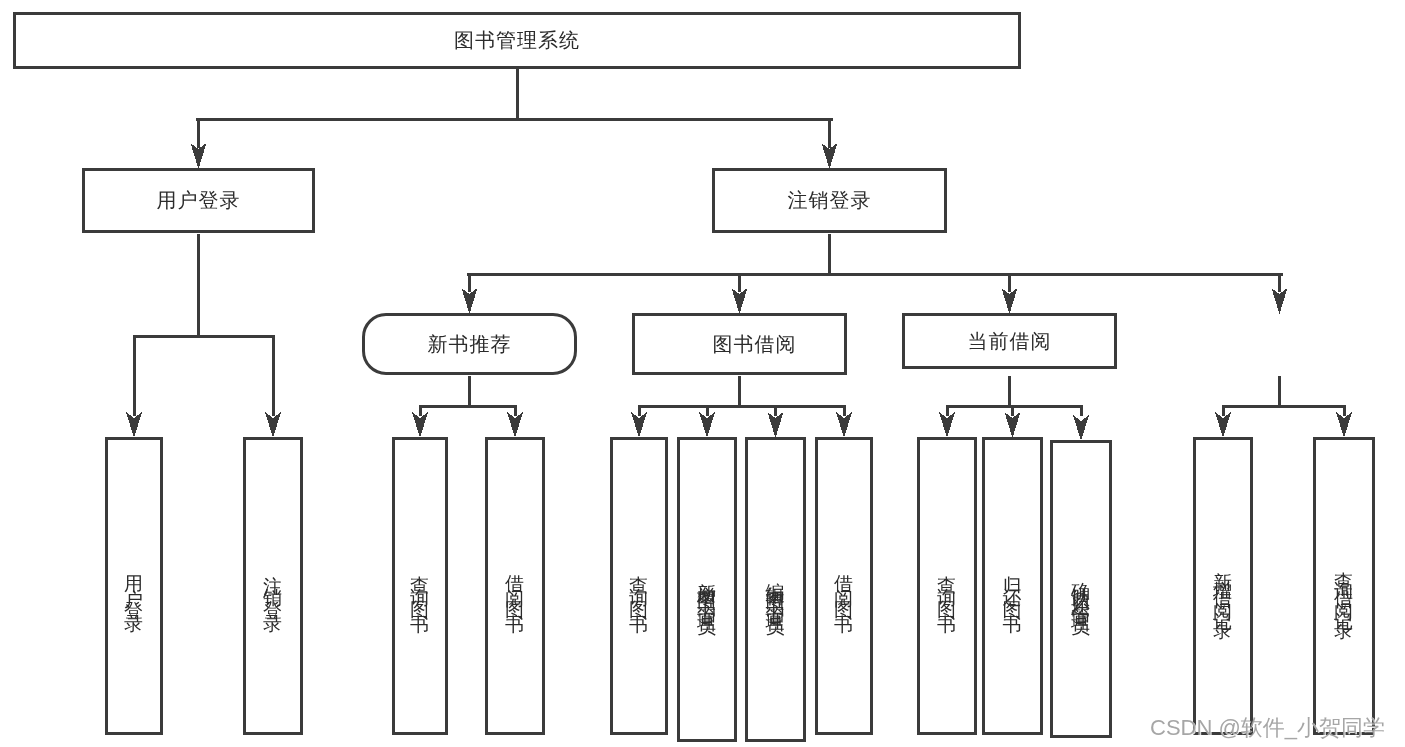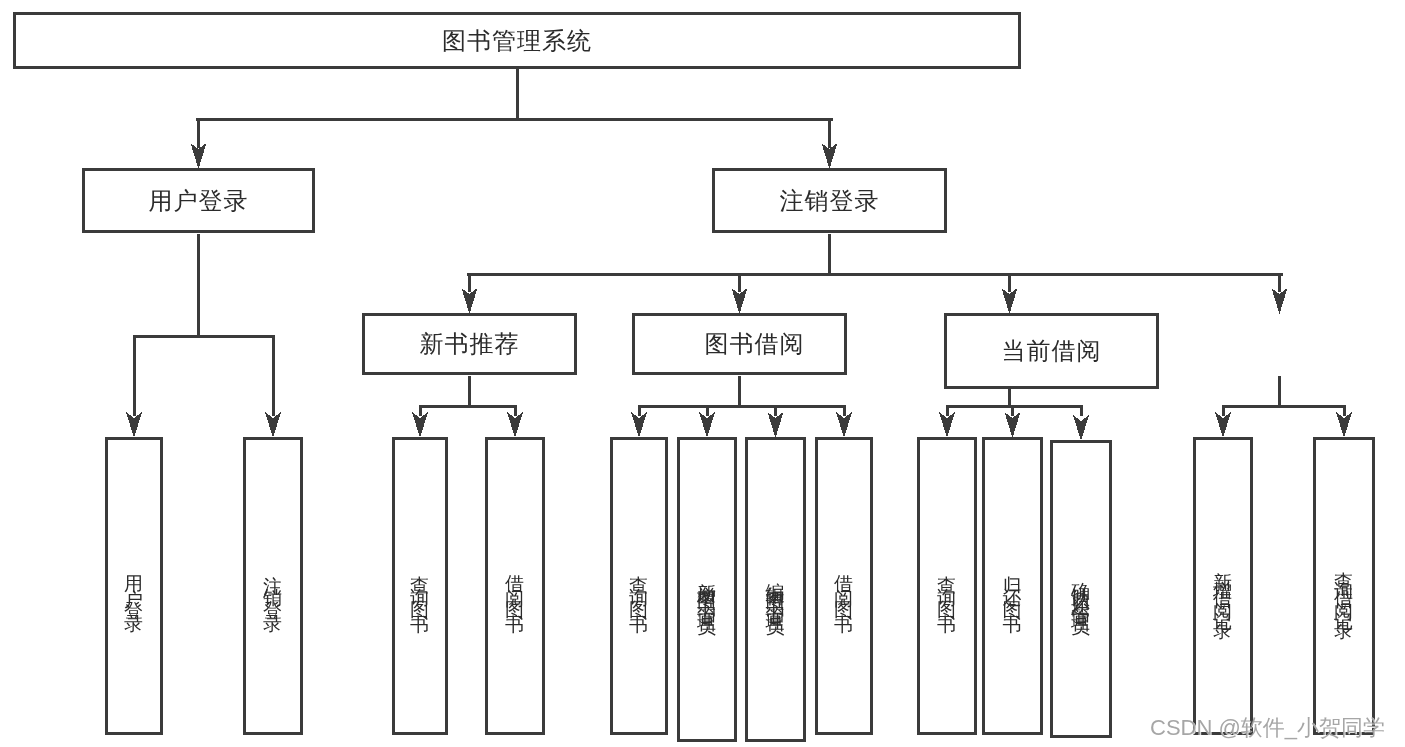--- a/index.html
+++ b/index.html
@@ -16,35 +16,35 @@
   }
   .box{
     position:absolute;
     background:#ffffff;
     border:3px solid #3b3b3b;
     box-sizing:border-box;
     display:flex;align-items:center;justify-content:center;
     color:#2b2b2b;
     z-index:2;
   }
-  .box.h{font-size:24px;letter-spacing:1px;}
+  .box.h{font-size:20px;letter-spacing:1px;}
   .box.v{font-size:19px;}
   .box.v span{
     writing-mode:vertical-rl;
     text-orientation:mixed;
     line-height:1;
     white-space:nowrap;
   }
   
   #b-root {left:13px; top:12px;  width:1008px;height:57px;}
   #b-user {left:82px; top:168px; width:233px; height:65px;}
   #b-mgmt {left:712px;top:168px; width:235px; height:65px;}
-  #b-l3-1 {left:362px; top:313px;width:215px; height:62px;}
+  #b-l3-1 {left:362px; top:313px;width:215px; height:62px;border-radius:24px;}
   #b-l3-2 {left:632px; top:313px;width:215px; height:62px;padding-left:30px;}
-  #b-l3-3 {left:944px; top:313px;width:215px; height:76px;}
+  #b-l3-3 {left:902px; top:313px;width:215px; height:56px;}
   #b-l3-4 {left:1172px;top:313px;width:215px; height:62px;}
   .leaf{top:437px;height:298px;}
   #f1 {left:105px; width:58px;}
   #f2 {left:243px; width:60px;}
   #f3 {left:392px; width:56px;}
   #f4 {left:485px; width:60px;}
   #f5 {left:610px; width:58px;}
   #f6 {left:677px; width:60px;height:305px;}
   #f7 {left:745px; width:61px;height:305px;}
   #f8 {left:815px; width:58px;}

